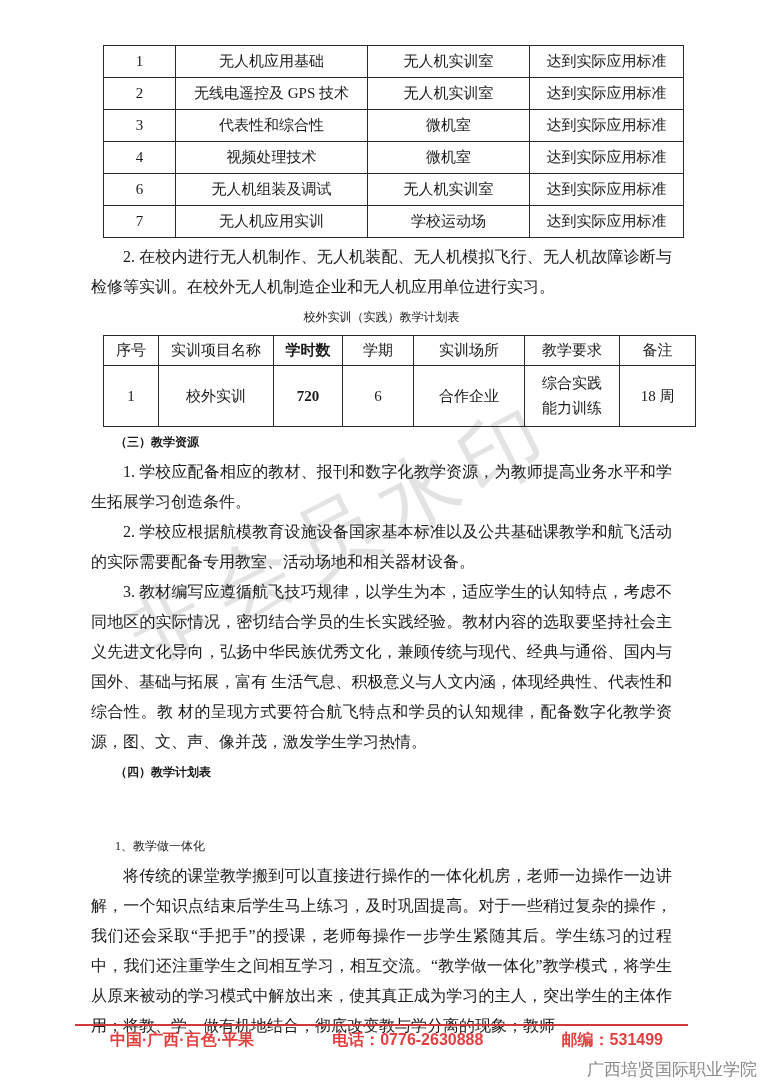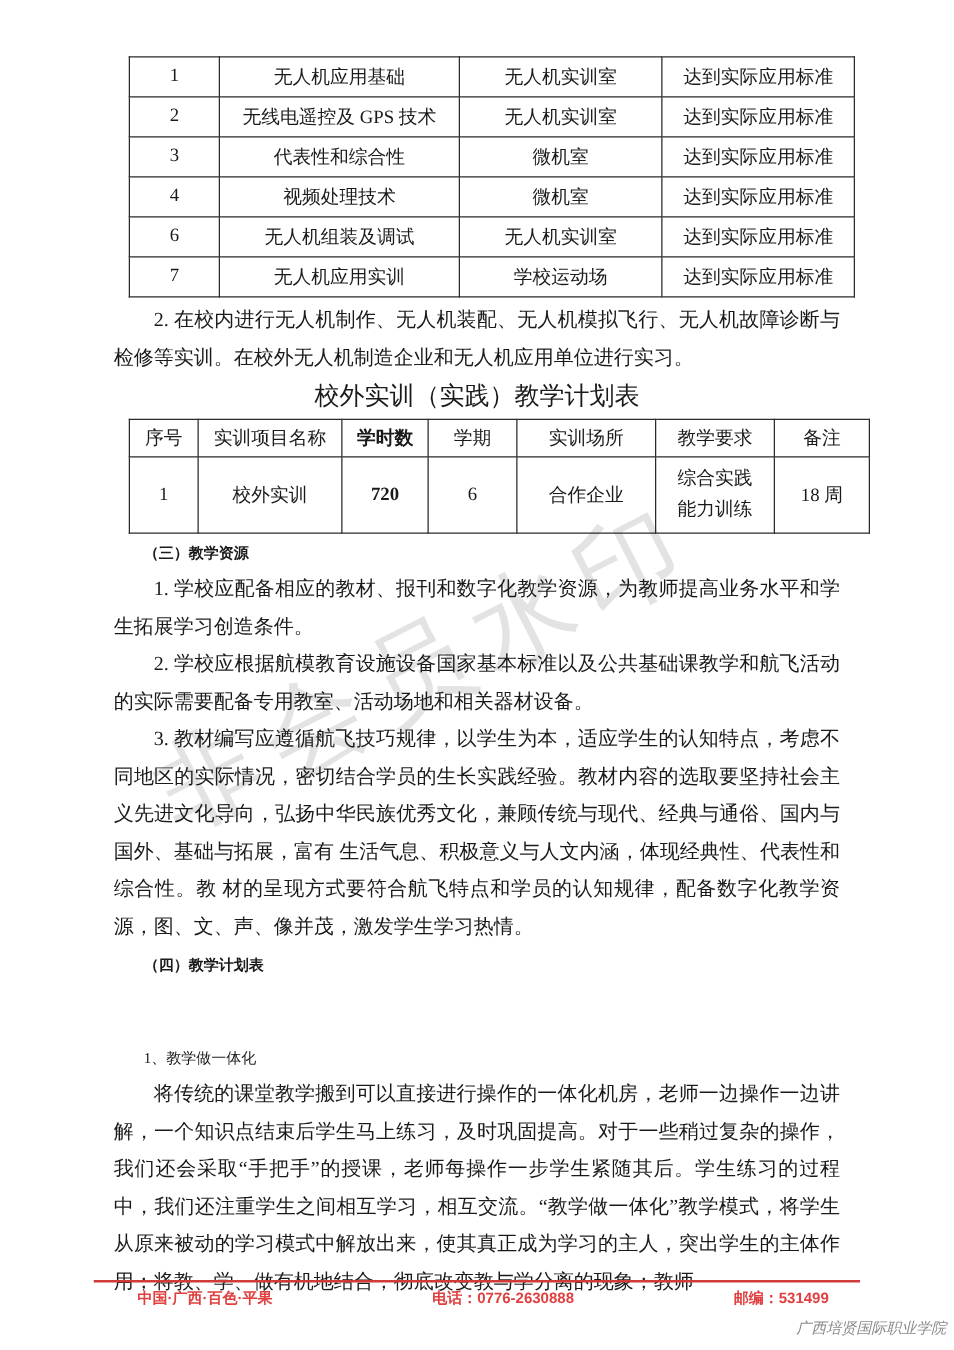--- a/index.html
+++ b/index.html
@@ -50,40 +50,39 @@
   .t2 .c2-note{width:71px;}
   .narrow{display:inline-block;width:4.3em;line-height:25px;}
   
   .textcol{margin:0 91px;}
   .body-para{
     margin:0;font-size:16px;line-height:30px;
     text-align:justify;text-indent:2em;
   }
   .first-gap{margin-top:4px;}
   .table-title{
-    font-size:20px;line-height:30px;text-align:center;margin:0;
+    font-size:12px;line-height:30px;text-align:center;margin:0;
   }
   .sec-heading{
     font-size:12px;line-height:30px;font-weight:bold;
     text-indent:2em;margin:0;
   }
   .sub-item{font-weight:normal;margin-top:44px;}
   
   .footer{position:absolute;left:0;right:0;top:1024px;z-index:2;
     font-family:"Liberation Sans","DejaVu Sans",sans-serif;}
   .footer-rule{margin:0 75px;border-top:2px solid #d03a3a;}
   .footer-row{
     margin:4px 100px 0 110px;display:flex;justify-content:space-between;
-    color:#e04040;font-size:12px;font-weight:bold;
+    color:#e04040;font-size:16px;font-weight:bold;
   }
   .footer-institution{
     margin:7px 6px 0 0;text-align:right;
-    color:#8a8a8a;font-size:12px;
+    color:#8a8a8a;font-size:17px;
     font-family:"Liberation Serif","DejaVu Serif",serif;
-    font-style:italic;
   }
 </style>
 </head>
 <body>
 
 <div class="page">
 
   <div class="watermark">非会员水印</div>
 
   <div class="content">

